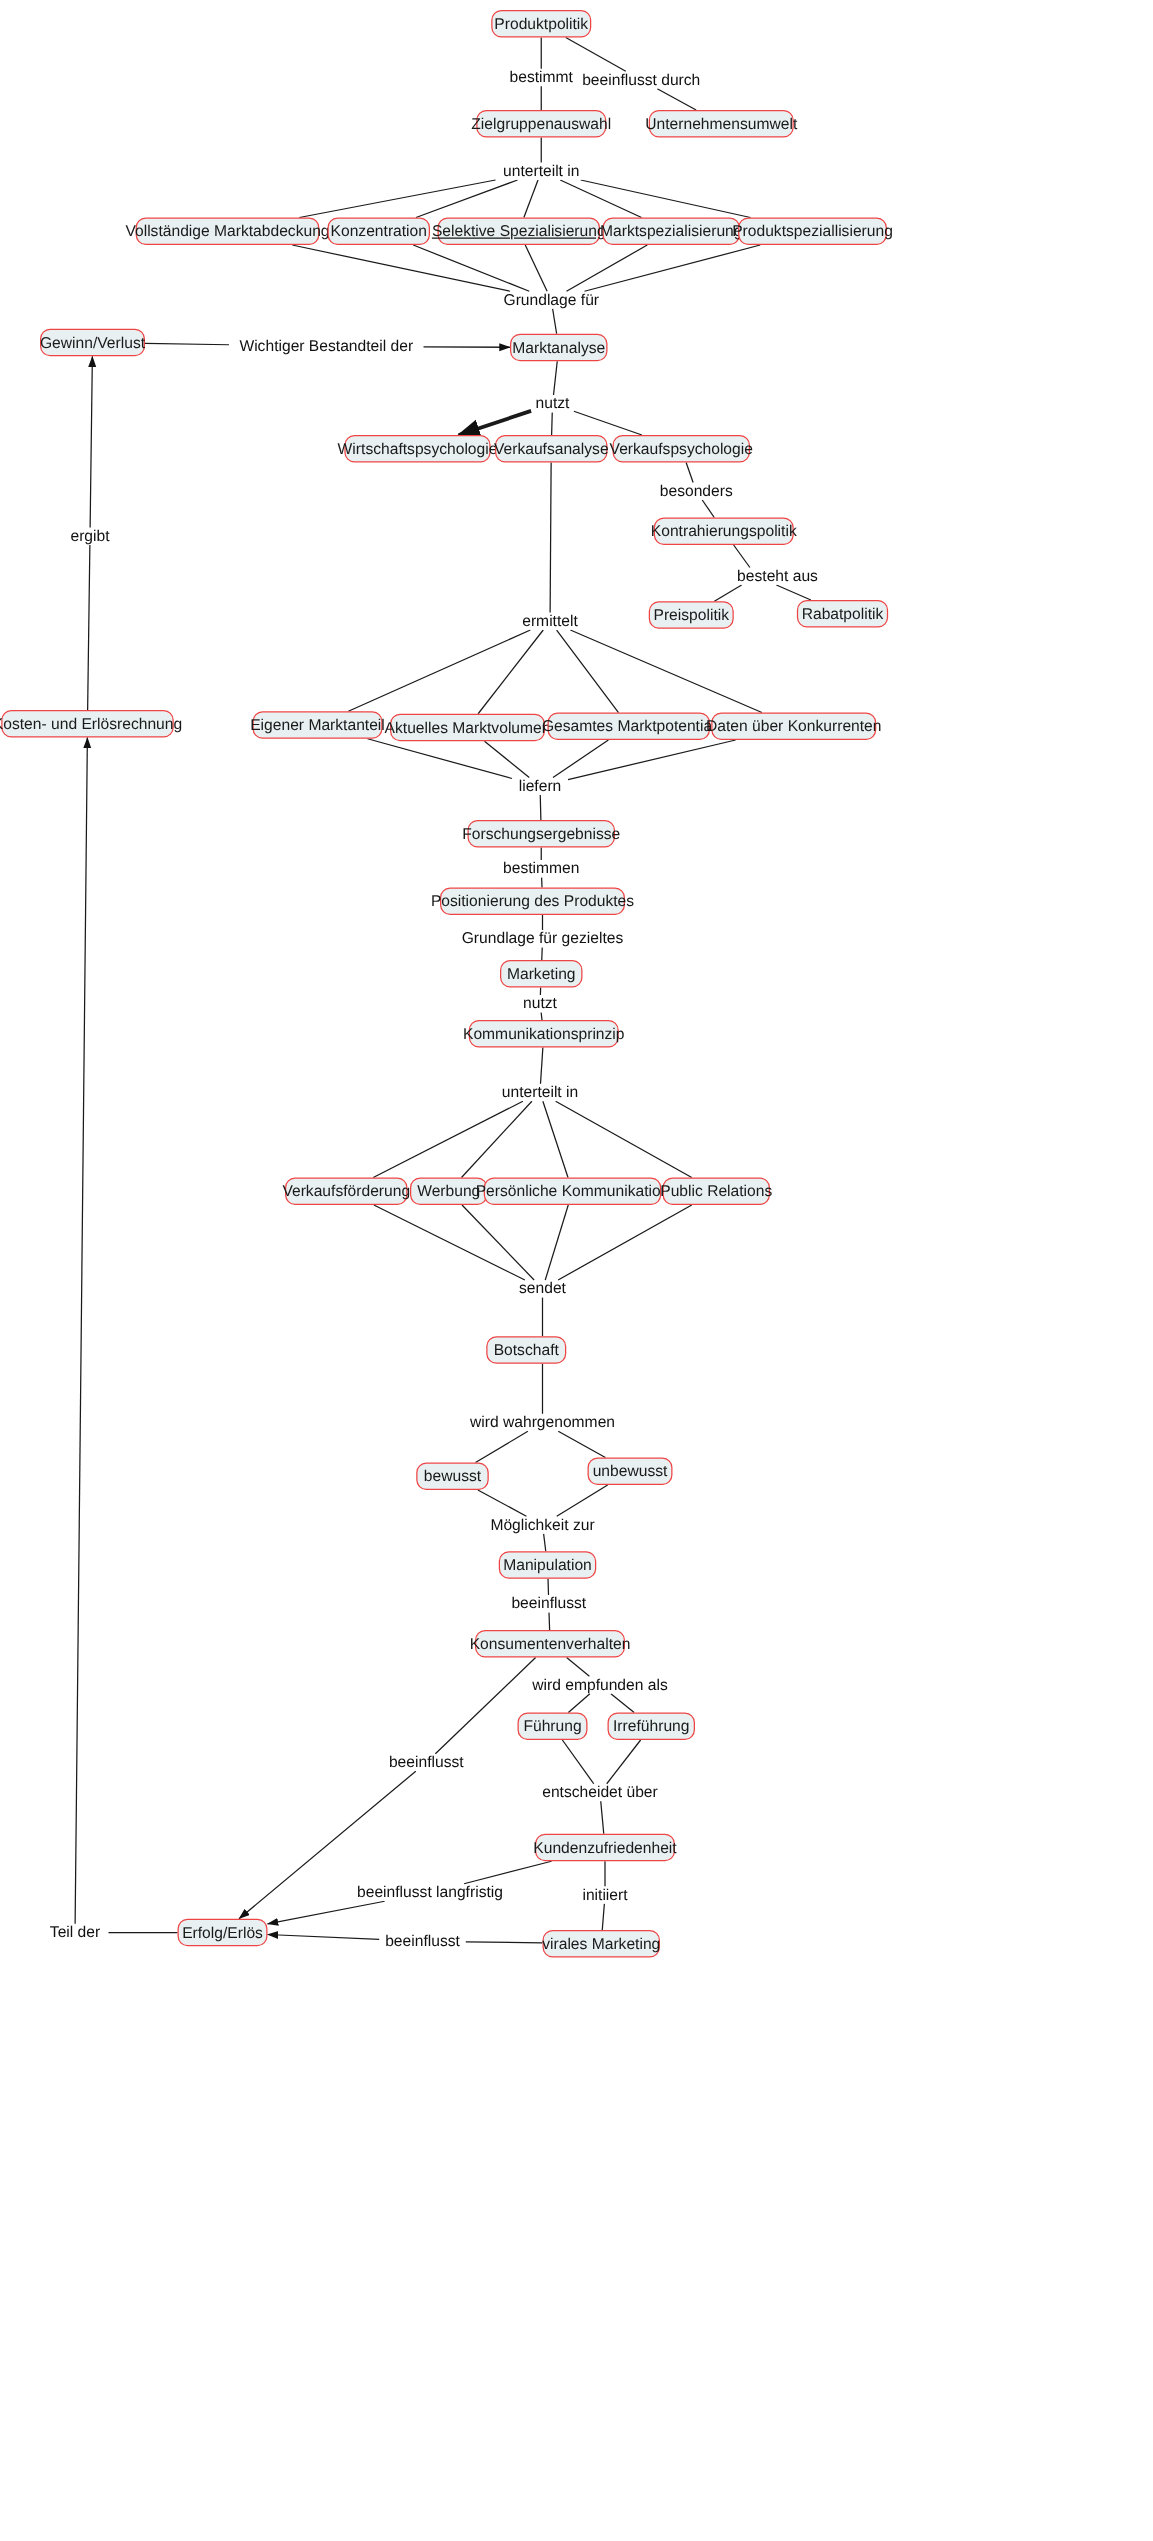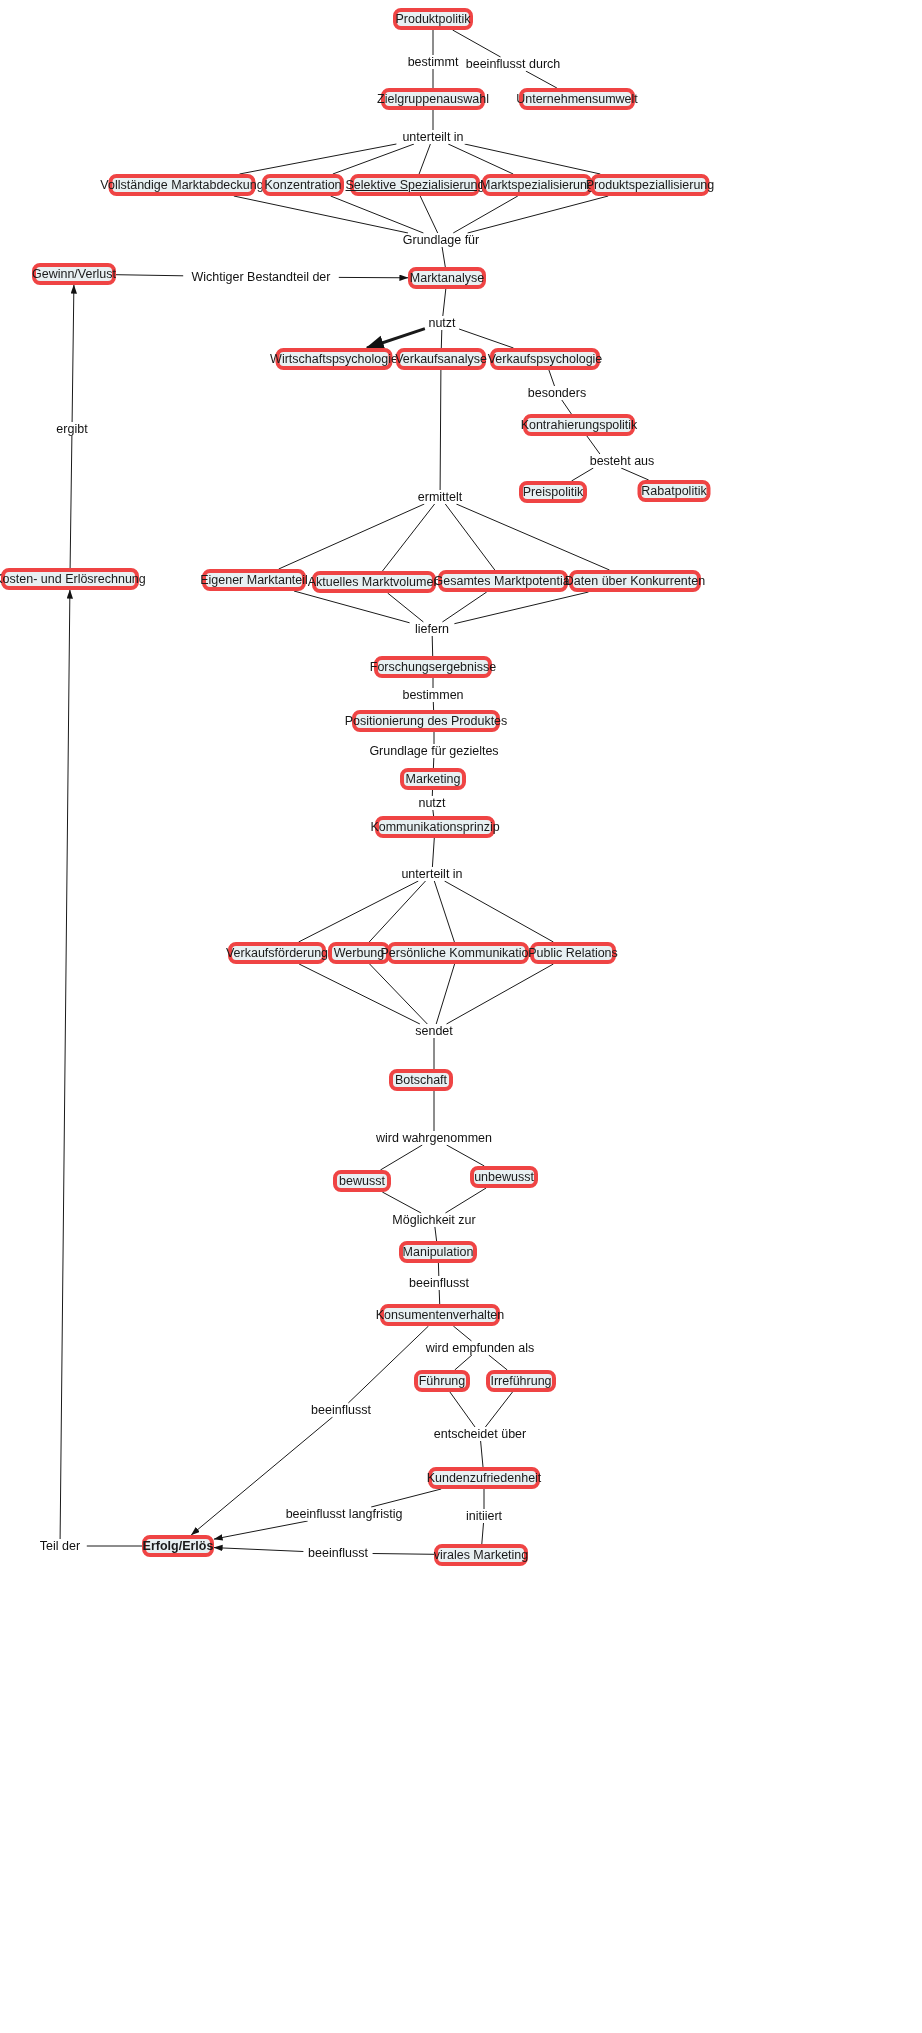--- a/index.html
+++ b/index.html
@@ -6,21 +6,21 @@
   body{width:922px;height:2033px;position:relative;
        font-family:"Liberation Sans","DejaVu Sans",sans-serif;
        -webkit-font-smoothing:antialiased;}
   #canvas{position:absolute;left:0;top:0;width:922px;height:2033px;overflow:hidden;}
   svg#edges{position:absolute;left:0;top:0;width:922px;height:2033px;}
 
   .node{
     position:absolute;
     box-sizing:border-box;
     background:#e8f0f2;
-    border:4px solid #ef4444;
+    border:1px solid #ef4444;
     border-radius:8px;
     color:#1a1a1a;
     font-size:12.5px;
     line-height:1;
     display:flex;
     align-items:center;
     justify-content:center;
     white-space:nowrap;
     padding:0 7px;
     height:22px;
@@ -267,20 +267,20 @@
       </div>
       <div class="node" style="left: 442px; top: 1381px; width: 56px;">
         <span>Führung</span>
       </div>
       <div class="node" style="left: 521px; top: 1381px; width: 70px;">
         <span>Irreführung</span>
       </div>
       <div class="node" style="left: 484px; top: 1478px; width: 112px;">
         <span>Kundenzufriedenheit</span>
       </div>
-      <div class="node" style="left: 178px; top: 1546px; width: 72px; font-weight: bold;">
+      <div class="node" style="left: 178px; top: 1546px; width: 72px;">
         <span>Erfolg/Erlös</span>
       </div>
       <div class="node" style="left: 481px; top: 1555px; width: 94px;">
         <span>virales Marketing</span>
       </div>
     </div>
 </div>
 
 </body></html>

